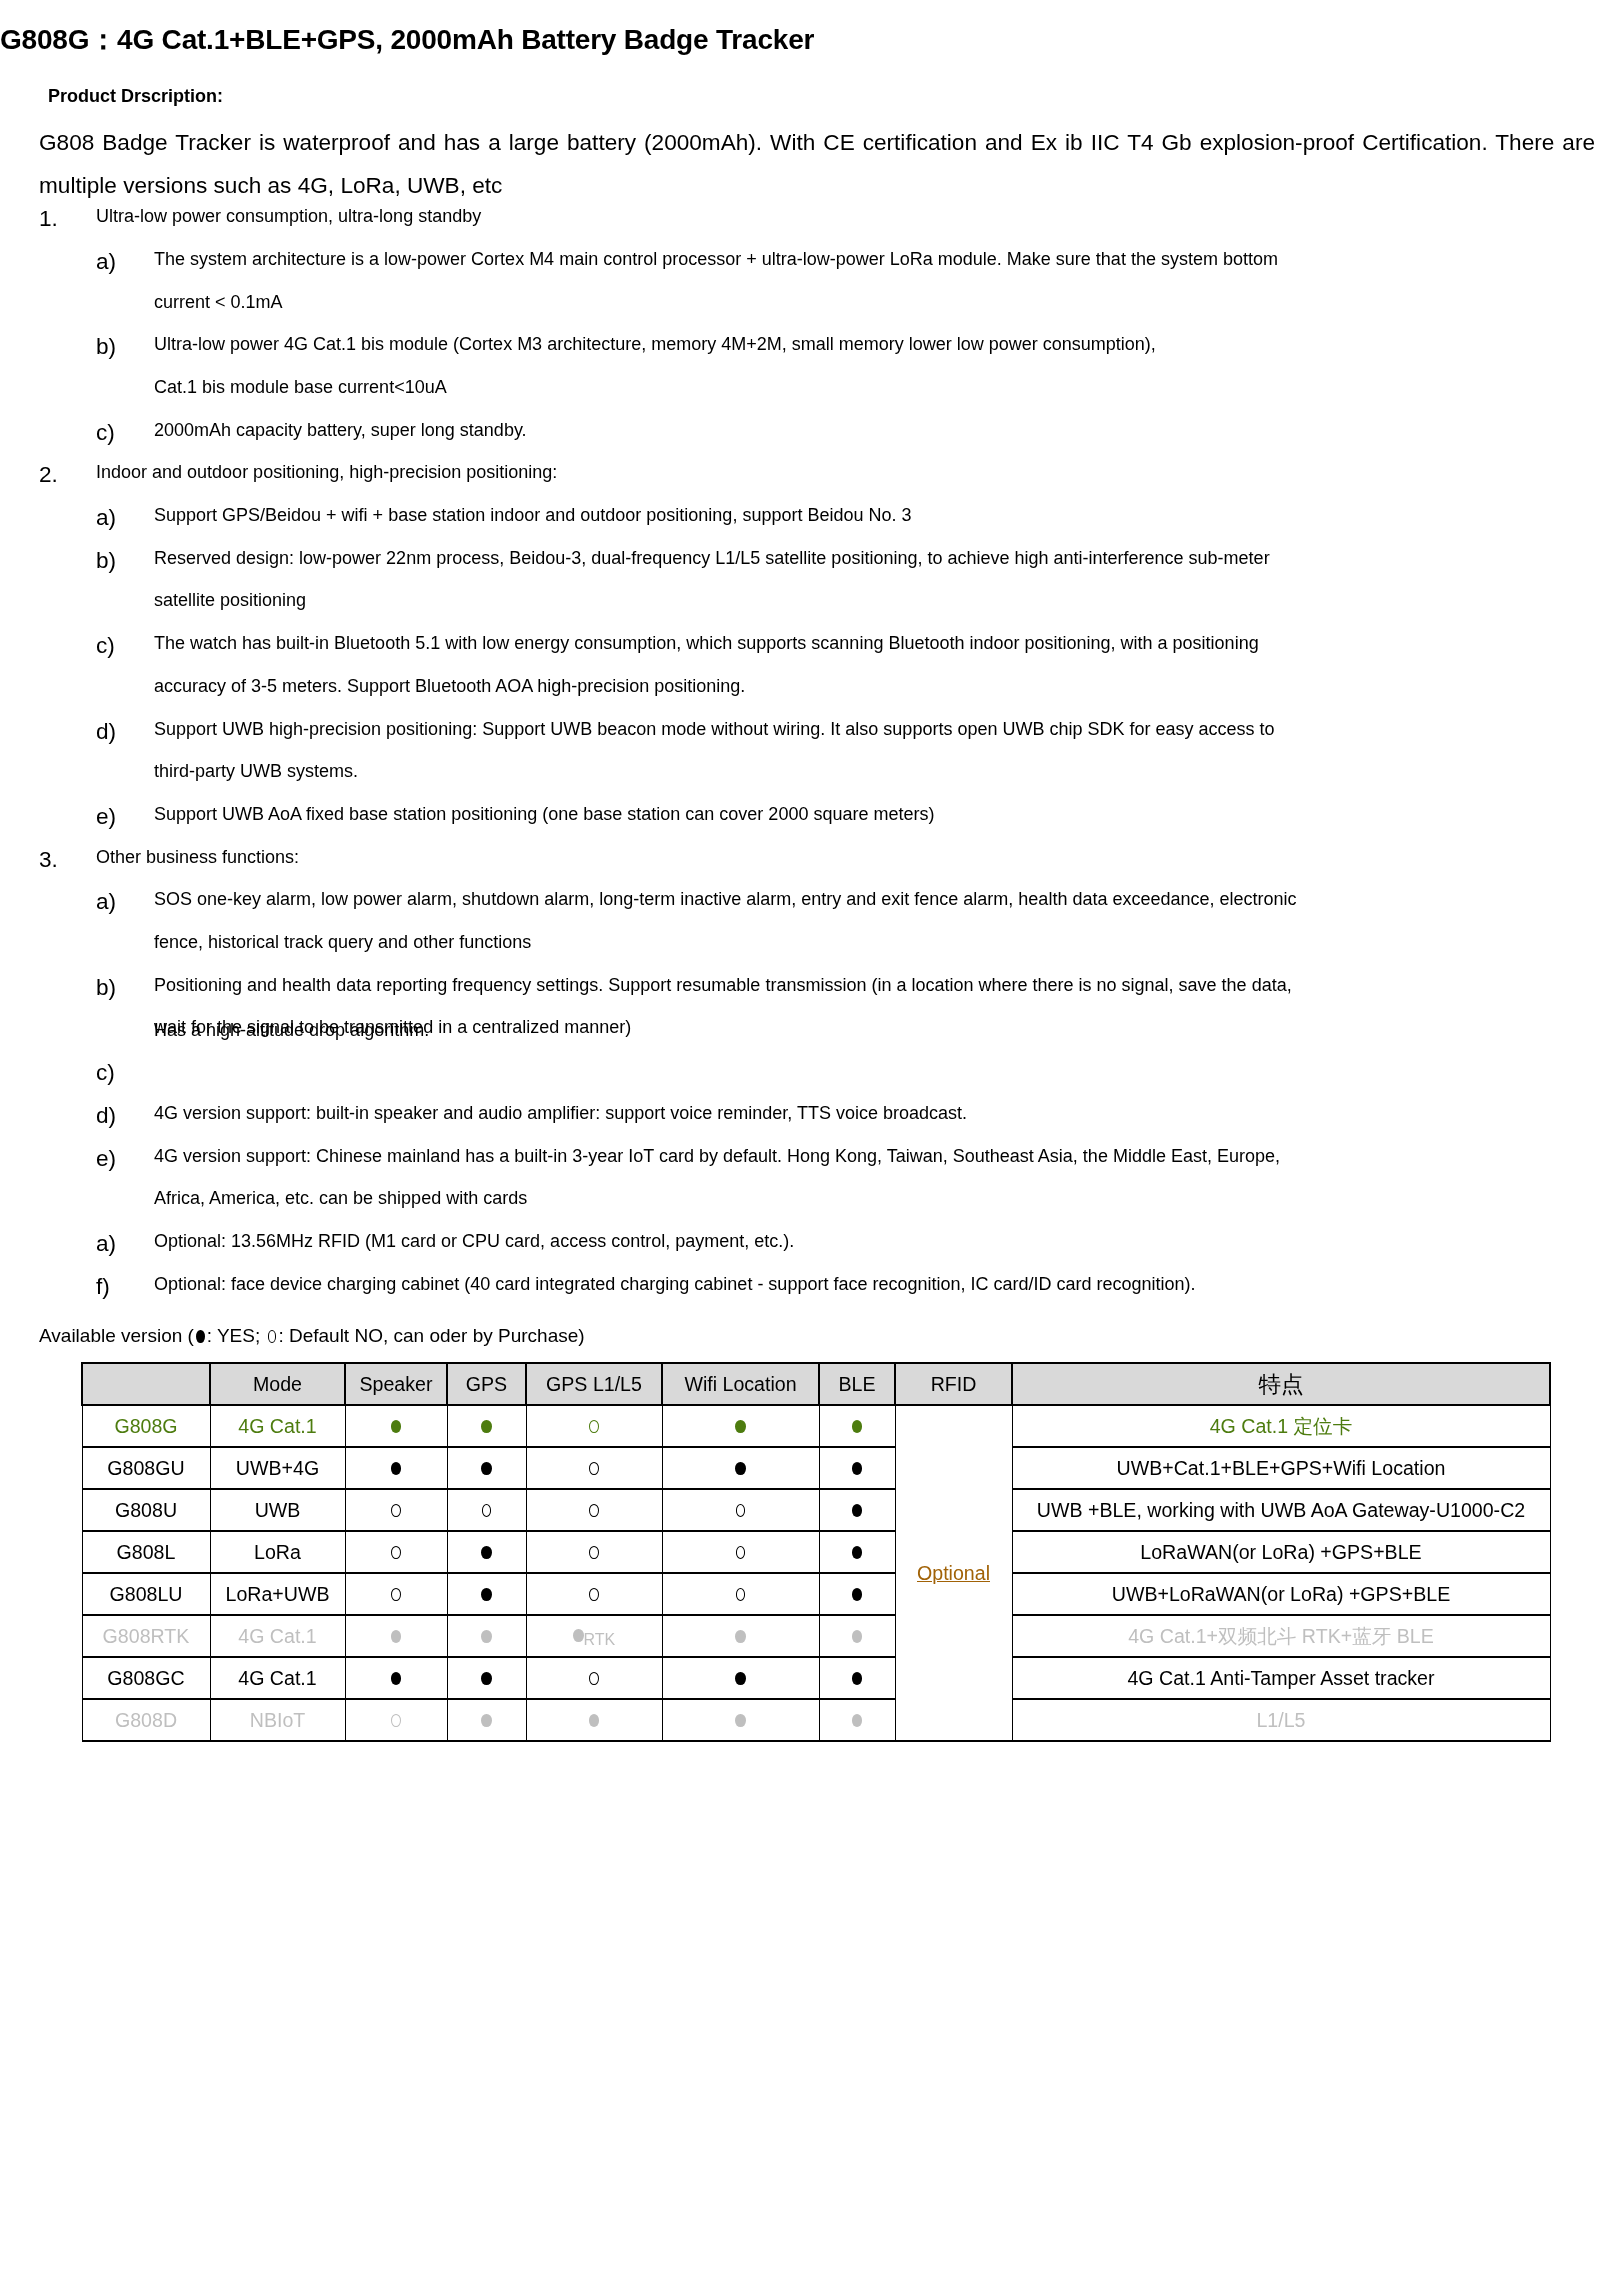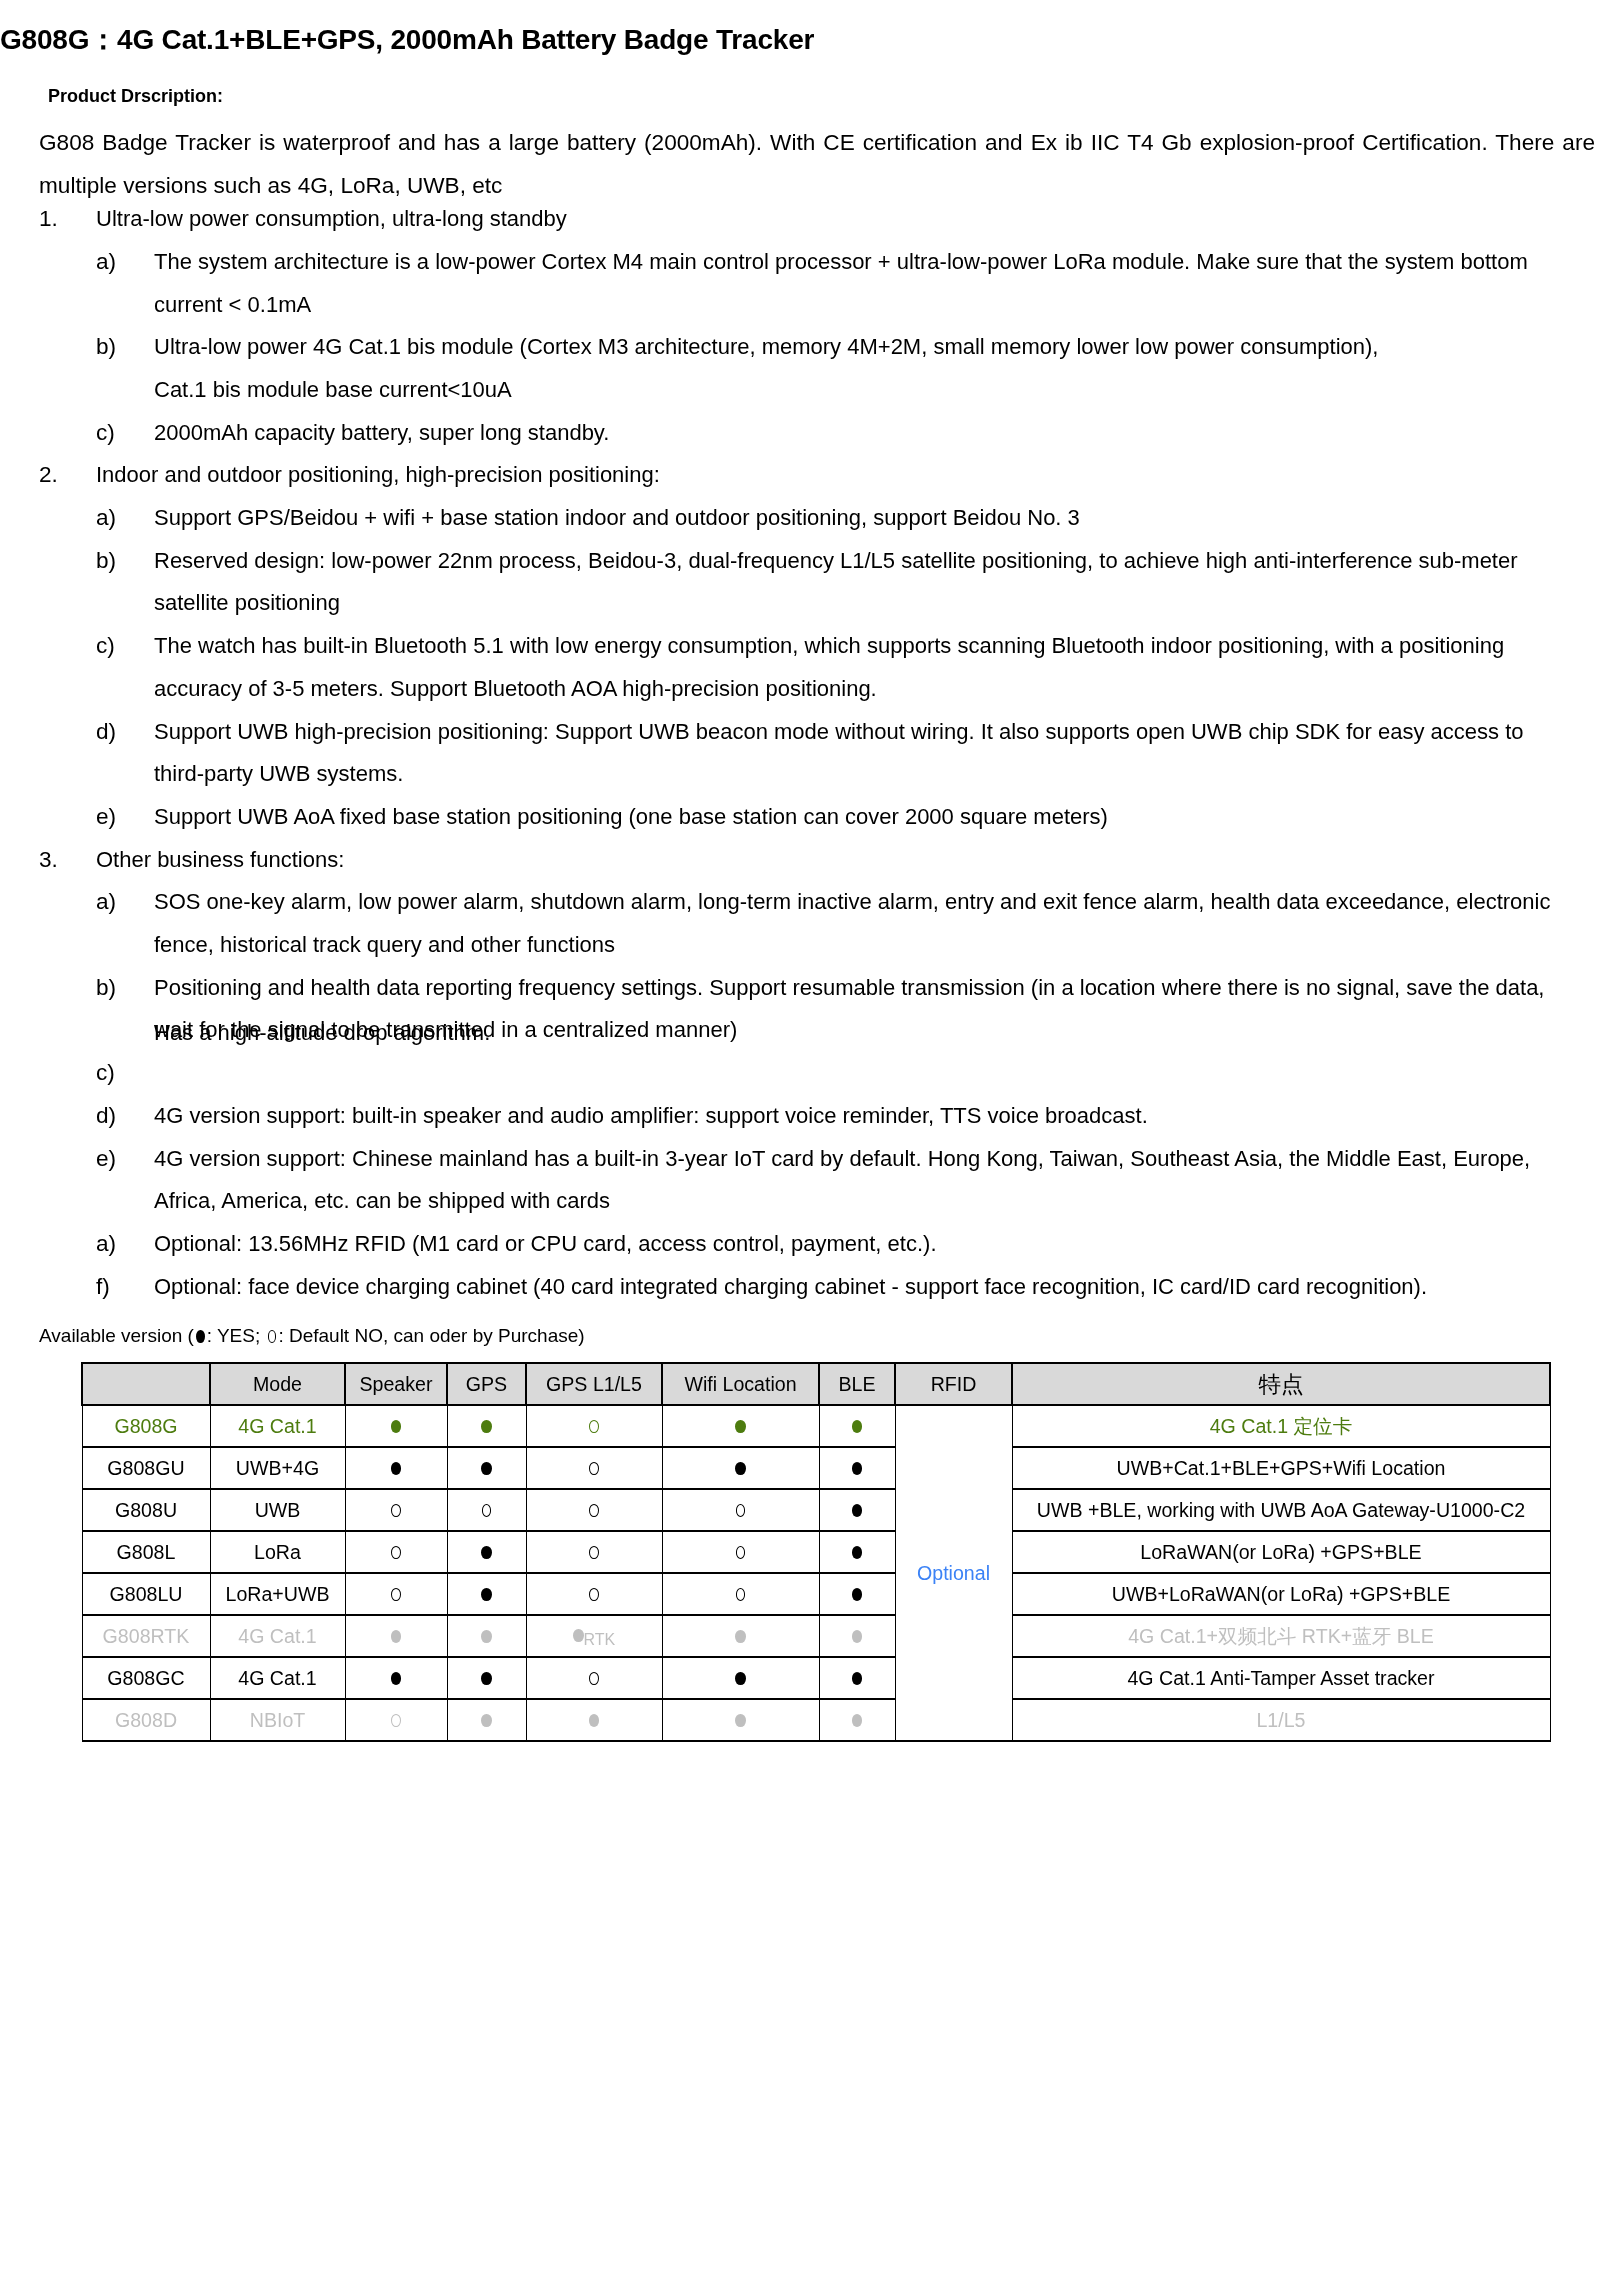--- a/index.html
+++ b/index.html
@@ -3,41 +3,41 @@
 <meta charset="utf-8">
 <style>
   html, body { margin: 0; padding: 0; background: #ffffff; }
   body { width: 1623px; height: 2295px; position: relative; overflow: hidden;
          font-family: "Liberation Sans", "DejaVu Sans", sans-serif; color: #000; }
   .title { position: absolute; top: 20.6px; left: 0; width: 1389px; text-align: left;
            font-weight: bold; font-size: 28px; letter-spacing: -0.2px; }
   .section-head { position: absolute; top: 86px; left: 48px; font-weight: bold; font-size: 18px; }
   .body-text { position: absolute; left: 39px; width: 1556px; font-size: 22.6px; line-height: 43px; }
   .intro { top: 121px; text-align: justify; text-align-last: left; }
-  .line { position: absolute; font-size: 22px; white-space: nowrap; }
+  .line { position: absolute; font-size: 18px; white-space: nowrap; }
   .num { position: absolute; font-size: 22.6px; }
   .avail { position: absolute; top: 1325px; left: 39px; font-size: 19px; white-space: nowrap; }
   .avail .dot-inline { display: inline-block; width: 8.8px; height: 12.8px; border-radius: 50%;
                        background: #000; vertical-align: -0.5px; margin: 0 2px; }
   .avail .ring-inline { display: inline-block; width: 6.9px; height: 10.8px; border-radius: 50%;
                         border: 1.5px solid #000; vertical-align: -0.5px; margin: 0 2px; }
 
   table.versions { position: absolute; top: 1362px; left: 81px; border-collapse: collapse;
                    font-size: 19.6px; table-layout: fixed; }
   table.versions th, table.versions td { border: 2px solid #000; text-align: center;
                    vertical-align: middle; height: 40px; padding: 0; }
   table.versions th { background: #d9d9d9; font-weight: normal; }
   table.versions td { border-left-width: 1.5px; border-right-width: 1.5px; }
   .red { color: #4d7c0f; }
   .grey { color: #bfbfbf; }
   .dot { display: inline-block; width: 10.8px; height: 12.8px; border-radius: 50%; background: currentColor; }
   .ring { display: inline-block; width: 7.9px; height: 10.8px; border-radius: 50%;
           border: 1.5px solid currentColor; }
   .rtk-suffix { font-size: 16px; vertical-align: -2.9px; }
-  .optional { color: #3b82f6; }
+  .optional { color: #a16207; text-decoration: underline; }
 </style>
 </head>
 <body>
 
 <div class="title">G808G：4G Cat.1+BLE+GPS, 2000mAh Battery Badge Tracker</div>
 <div class="section-head">Product Drscription:</div>
 <div class="body-text intro">G808 Badge Tracker is waterproof and has a large battery (2000mAh). With CE certification and Ex ib IIC T4 Gb explosion-proof Certification. There are multiple versions such as 4G, LoRa, UWB, etc</div>
 
 <div id="sections">
     <div class="num" style="left: 39px; top: 206px;">1.</div>

